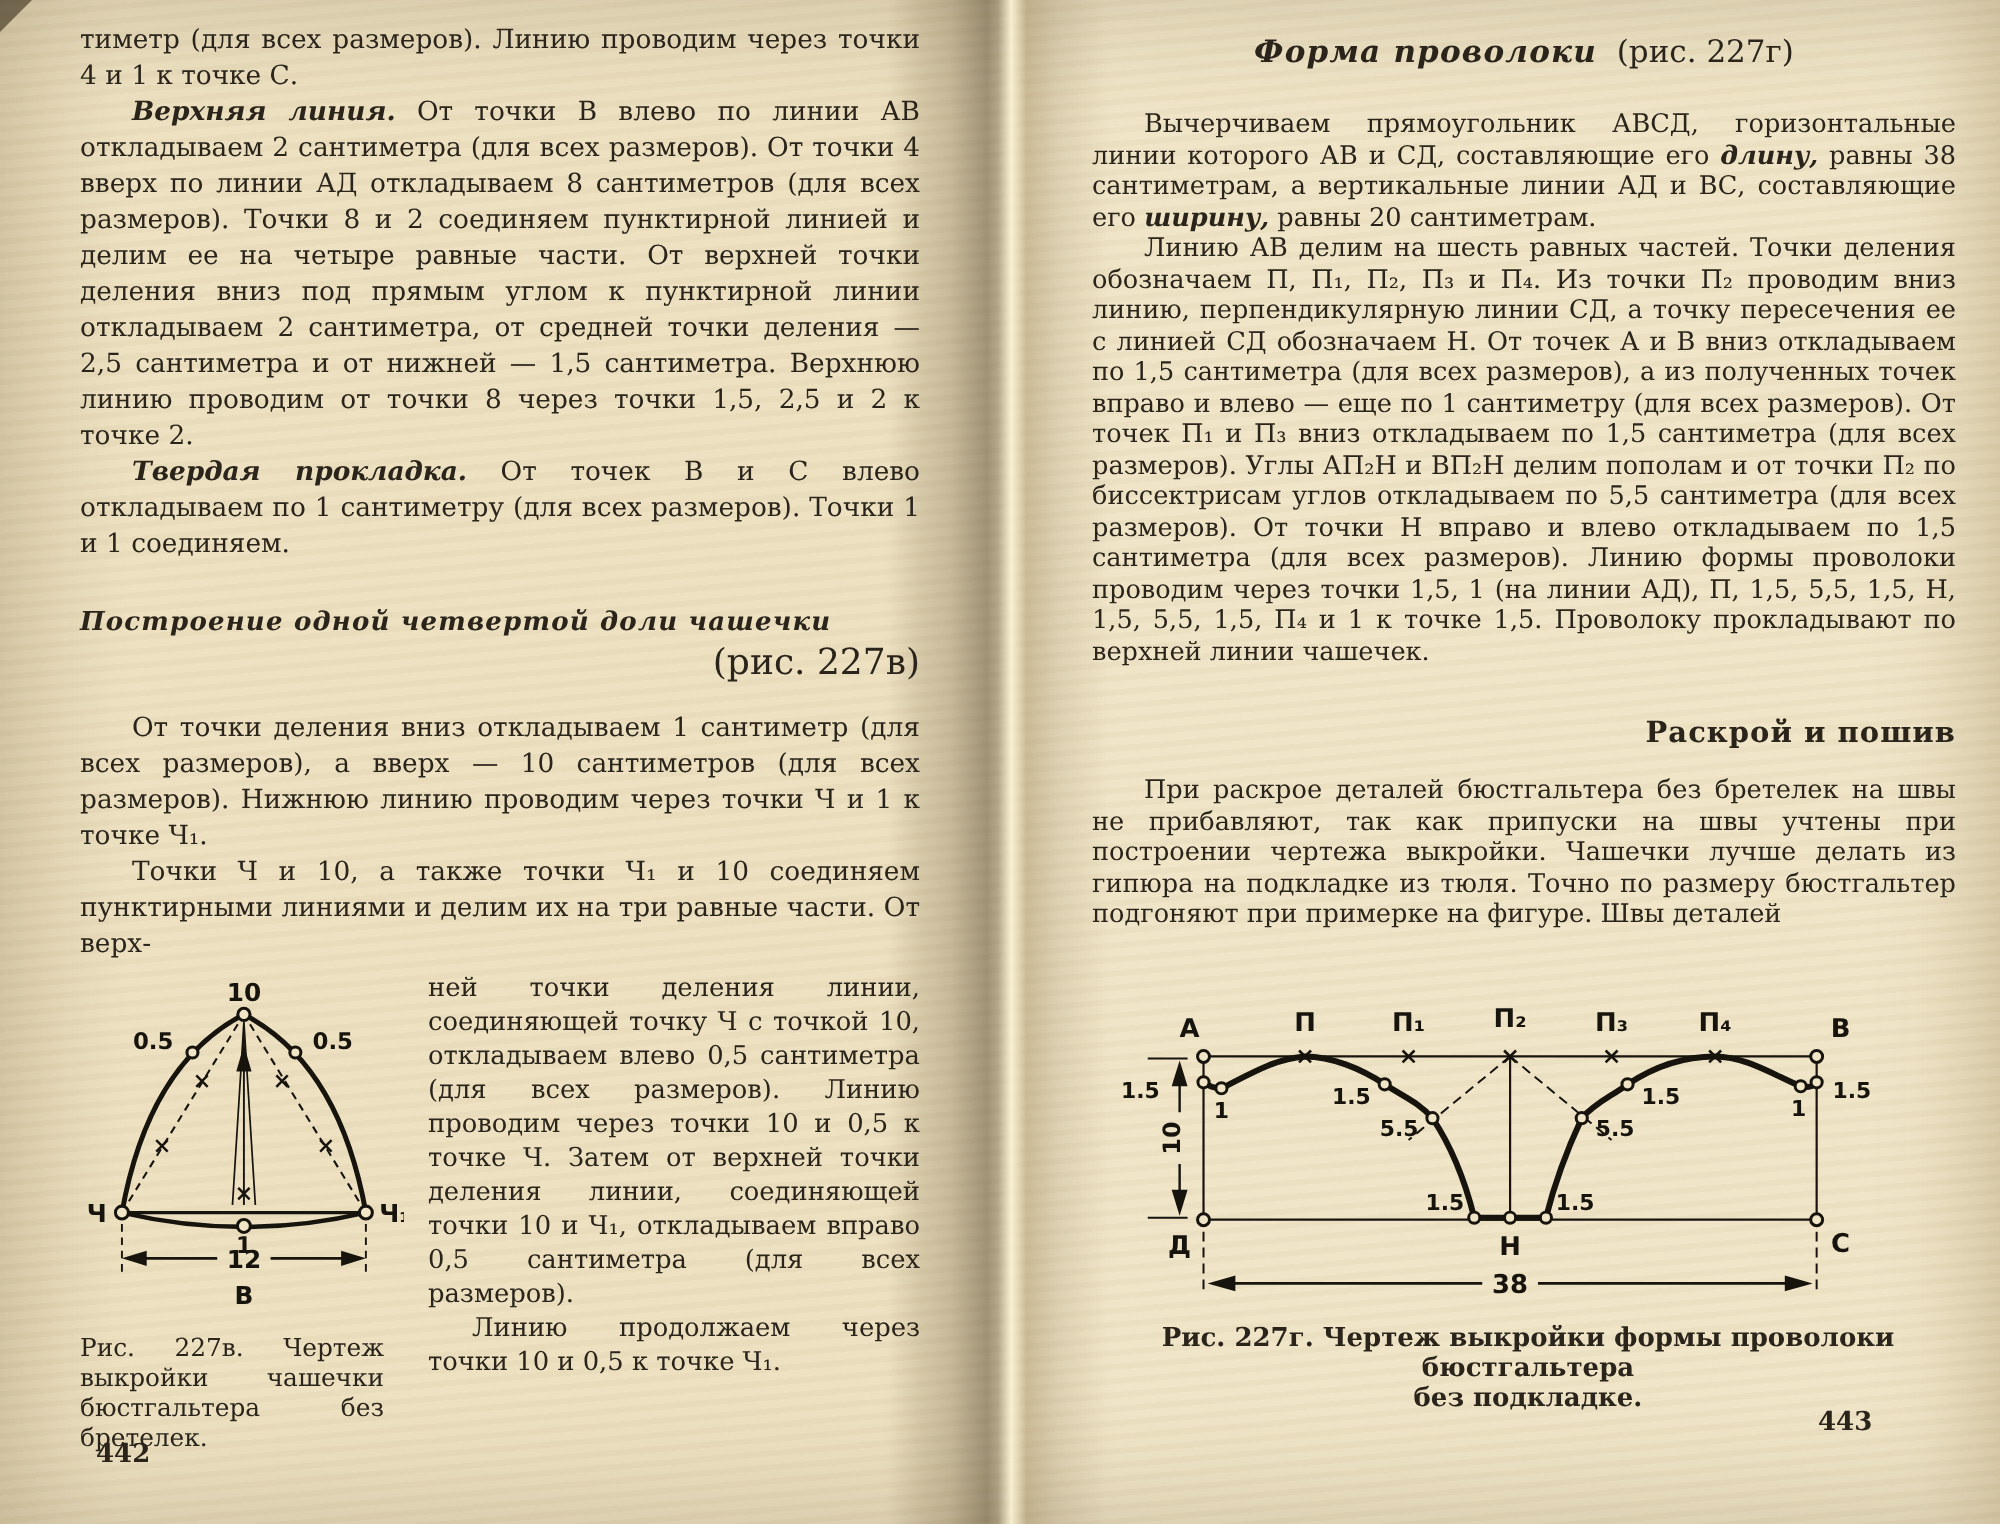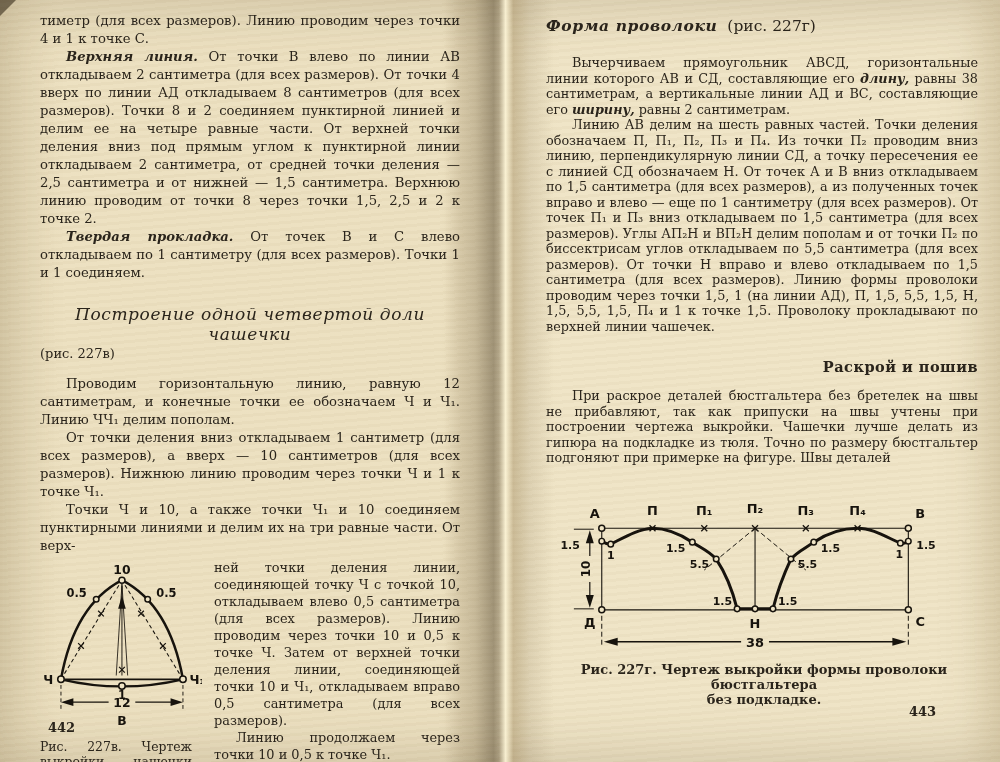--- a/index.html
+++ b/index.html
@@ -13,23 +13,23 @@
         background:linear-gradient(90deg,rgba(86,68,37,0) 0%,rgba(86,68,37,.22) 28%,rgba(58,44,20,.42) 45%,rgba(58,44,20,.30) 50%,rgba(252,244,214,.85) 56%,rgba(130,104,56,.30) 63%,rgba(86,68,37,.10) 78%,rgba(86,68,37,0) 100%);}
   .corner{position:absolute;left:0;top:0;width:0;height:0;border-top:16px solid rgba(40,30,12,.55);border-right:16px solid transparent;}
   .page{position:absolute;}
   .pl-text{left:40px;top:12px;width:420px;}
   .pr-text{left:546px;top:10px;width:432px;}
   p.b{margin:0;font-size:13.2px;line-height:18px;text-align:justify;text-indent:26px;}
   .pr-text p.b{font-size:12.8px;line-height:15.5px;}
   p.noind{text-indent:0;}
   .lead{font-weight:bold;font-style:italic;}
   .em{font-weight:bold;font-style:italic;}
-  .h1l{margin:22px 0 2px 0;text-align:center;font-weight:normal;font-style:italic;font-size:17px;letter-spacing:.6px;}
-  .h1sub{margin:0 0 14px 0;text-align:left;font-size:13px;}
-  .h1r{margin:6px 0 20px 0;font-size:15.5px;}
+  .h1l{margin:22px 0 2px 0;text-align:left;font-weight:bold;font-style:italic;font-size:13px;letter-spacing:.6px;}
+  .h1sub{margin:0 0 14px 0;text-align:right;font-size:18px;}
+  .h1r{margin:6px 0 20px 0;text-align:center;font-size:15.5px;}
   .h1r .ttl{font-weight:bold;font-style:italic;letter-spacing:.6px;}
   .h2r{margin:24px 0 13px 0;text-align:right;font-weight:bold;font-size:14.5px;letter-spacing:.5px;}
   .row{display:flex;align-items:flex-start;margin-top:4px;}
   .figl{width:162px;flex:0 0 162px;}
   .wrapcol{flex:1;padding-left:12px;}
   .wrapcol p.b{font-size:12.9px;line-height:17px;text-indent:22px;}
   .wrapcol p.first{text-indent:0;}
   .capl{margin-top:4px;font-size:12.4px;line-height:15px;text-align:justify;width:152px;}
   .figr{left:550px;top:496px;width:428px;position:absolute;}
   .capr{margin-top:2px;font-size:13px;line-height:15px;text-align:center;font-weight:bold;}
@@ -48,21 +48,20 @@
   <div class="corner"></div>
 
   <div class="page pl-text">
     <p class="b noind">тиметр (для всех размеров). Линию проводим через точки 4 и 1 к точке С.</p>
     <p class="b"><span class="lead">Верхняя линия.</span><span> От точки В влево по линии АВ откладываем 2 сантиметра (для всех размеров). От точки 4 вверх по линии АД откладываем 8 сантиметров (для всех размеров). Точки 8 и 2 соединяем пунктирной линией и делим ее на четыре равные части. От верхней точки деления вниз под прямым углом к пунктирной линии откладываем 2 сантиметра, от средней точки деления — 2,5 сантиметра и от нижней — 1,5 сантиметра. Верхнюю линию проводим от точки 8 через точки 1,5, 2,5 и 2 к точке 2.</span></p>
     <p class="b"><span class="lead">Твердая прокладка.</span><span> От точек В и С влево откладываем по 1 сантиметру (для всех размеров). Точки 1 и 1 соединяем.</span></p>
 
     <p class="h1l">Построение одной четвертой доли чашечки</p>
     <p class="h1sub">(рис. 227в)</p>
 
-    <p class="b">Проводим горизонтальную линию, равную 12 сантиметрам, и конечные точки ее обозначаем Ч и Ч₁. Линию ЧЧ₁ делим пополам.</p>
     <p class="b">От точки деления вниз откладываем 1 сантиметр (для всех размеров), а вверх — 10 сантиметров (для всех размеров). Нижнюю линию проводим через точки Ч и 1 к точке Ч₁.</p>
     <p class="b">Точки Ч и 10, а также точки Ч₁ и 10 соединяем пунктирными линиями и делим их на три равные части. От верх-</p>
 
     <div class="row">
       <div class="figl">
         <svg width="162" height="172" viewBox="0 0 170 172">
 
           <path d="M22,122 Q36,44 86,18" fill="none" class="dk" stroke-width="2.6"></path>
           <path d="M86,18 Q136,44 150,122" fill="none" class="dk" stroke-width="2.6"></path>
           <path d="M22,122 L150,122" fill="none" class="dk" stroke-width="1.8"></path>
@@ -112,21 +111,21 @@
         <p class="b first">ней точки деления линии, соединяющей точку Ч с точкой 10, откладываем влево 0,5 сантиметра (для всех размеров). Линию проводим через точки 10 и 0,5 к точке Ч. Затем от верхней точки деления линии, соединяющей точки 10 и Ч₁, откладываем вправо 0,5 сантиметра (для всех размеров).</p>
         <p class="b">Линию продолжаем через точки 10 и 0,5 к точке Ч₁.</p>
 
       </div>
     </div>
   </div>
   <div class="pgnum pg442">442</div>
 
   <div class="page pr-text">
     <p class="h1r"><span class="ttl">Форма проволоки</span>&nbsp; <span>(рис. 227г)</span></p>
-    <p class="b"><span>Вычерчиваем прямоугольник АВСД, горизонтальные линии которого АВ и СД, составляющие его </span><span class="em">длину,</span><span> равны 38 сантиметрам, а вертикальные линии АД и ВС, составляющие его </span><span class="em">ширину,</span><span> равны 2 сантиметрам.</span></p>
+    <p class="b"><span>Вычерчиваем прямоугольник АВСД, горизонтальные линии которого АВ и СД, составляющие его </span><span class="em">длину,</span><span> равны 38 сантиметрам, а вертикальные линии АД и ВС, составляющие его </span><span class="em">ширину,</span><span> равны 20 сантиметрам.</span></p>
     <p class="b">Линию АВ делим на шесть равных частей. Точки деления обозначаем П, П₁, П₂, П₃ и П₄. Из точки П₂ проводим вниз линию, перпендикулярную линии СД, а точку пересечения ее с линией СД обозначаем Н. От точек А и В вниз откладываем по 1,5 сантиметра (для всех размеров), а из полученных точек вправо и влево — еще по 1 сантиметру (для всех размеров). От точек П₁ и П₃ вниз откладываем по 1,5 сантиметра (для всех  размеров). Углы АП₂Н и ВП₂Н делим пополам и от точки П₂ по биссектрисам углов откладываем по 5,5 сантиметра (для всех размеров). От точки Н вправо и влево откладываем по 1,5 сантиметра (для всех размеров). Линию формы проволоки проводим через точки 1,5, 1 (на линии АД), П, 1,5, 5,5, 1,5, Н, 1,5, 5,5, 1,5, П₄ и 1 к точке 1,5. Проволоку прокладывают по верхней линии чашечек.</p>
     <p class="h2r">Раскрой и пошив</p>
     <p class="b">При раскрое деталей бюстгальтера без бретелек на швы не прибавляют, так как припуски на швы учтены при построении чертежа выкройки. Чашечки лучше делать из гипюра на подкладке из тюля. Точно по размеру бюстгальтер подгоняют при примерке на фигуре. Швы деталей</p>
   </div>
 
   <div class="figr">
     <svg width="428" height="160" viewBox="0 0 430 160">
 
       <path d="M52,32 L360,32 M52,32 L52,114 M360,32 L360,114 M52,114 L360,114" fill="none" class="dk" stroke-width="1.1"></path>
 

